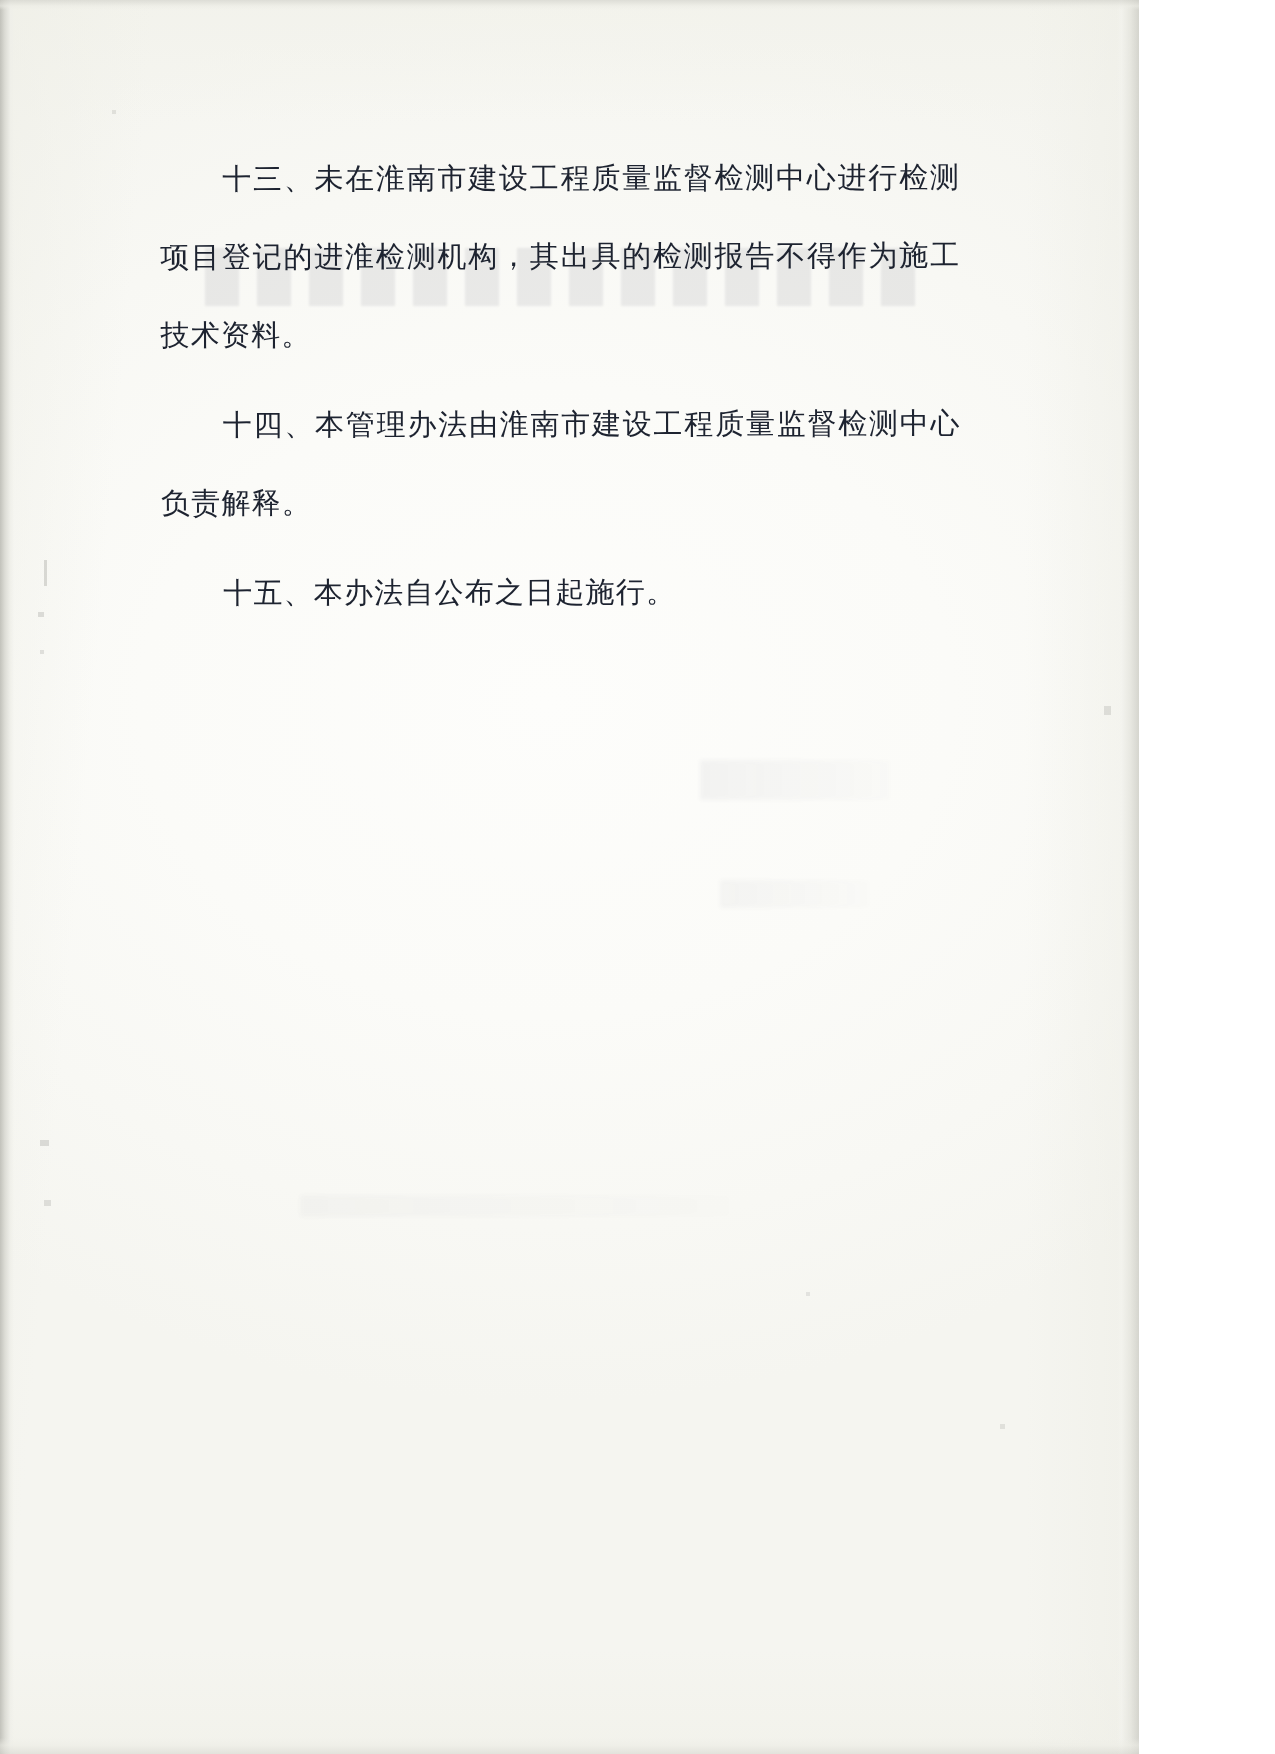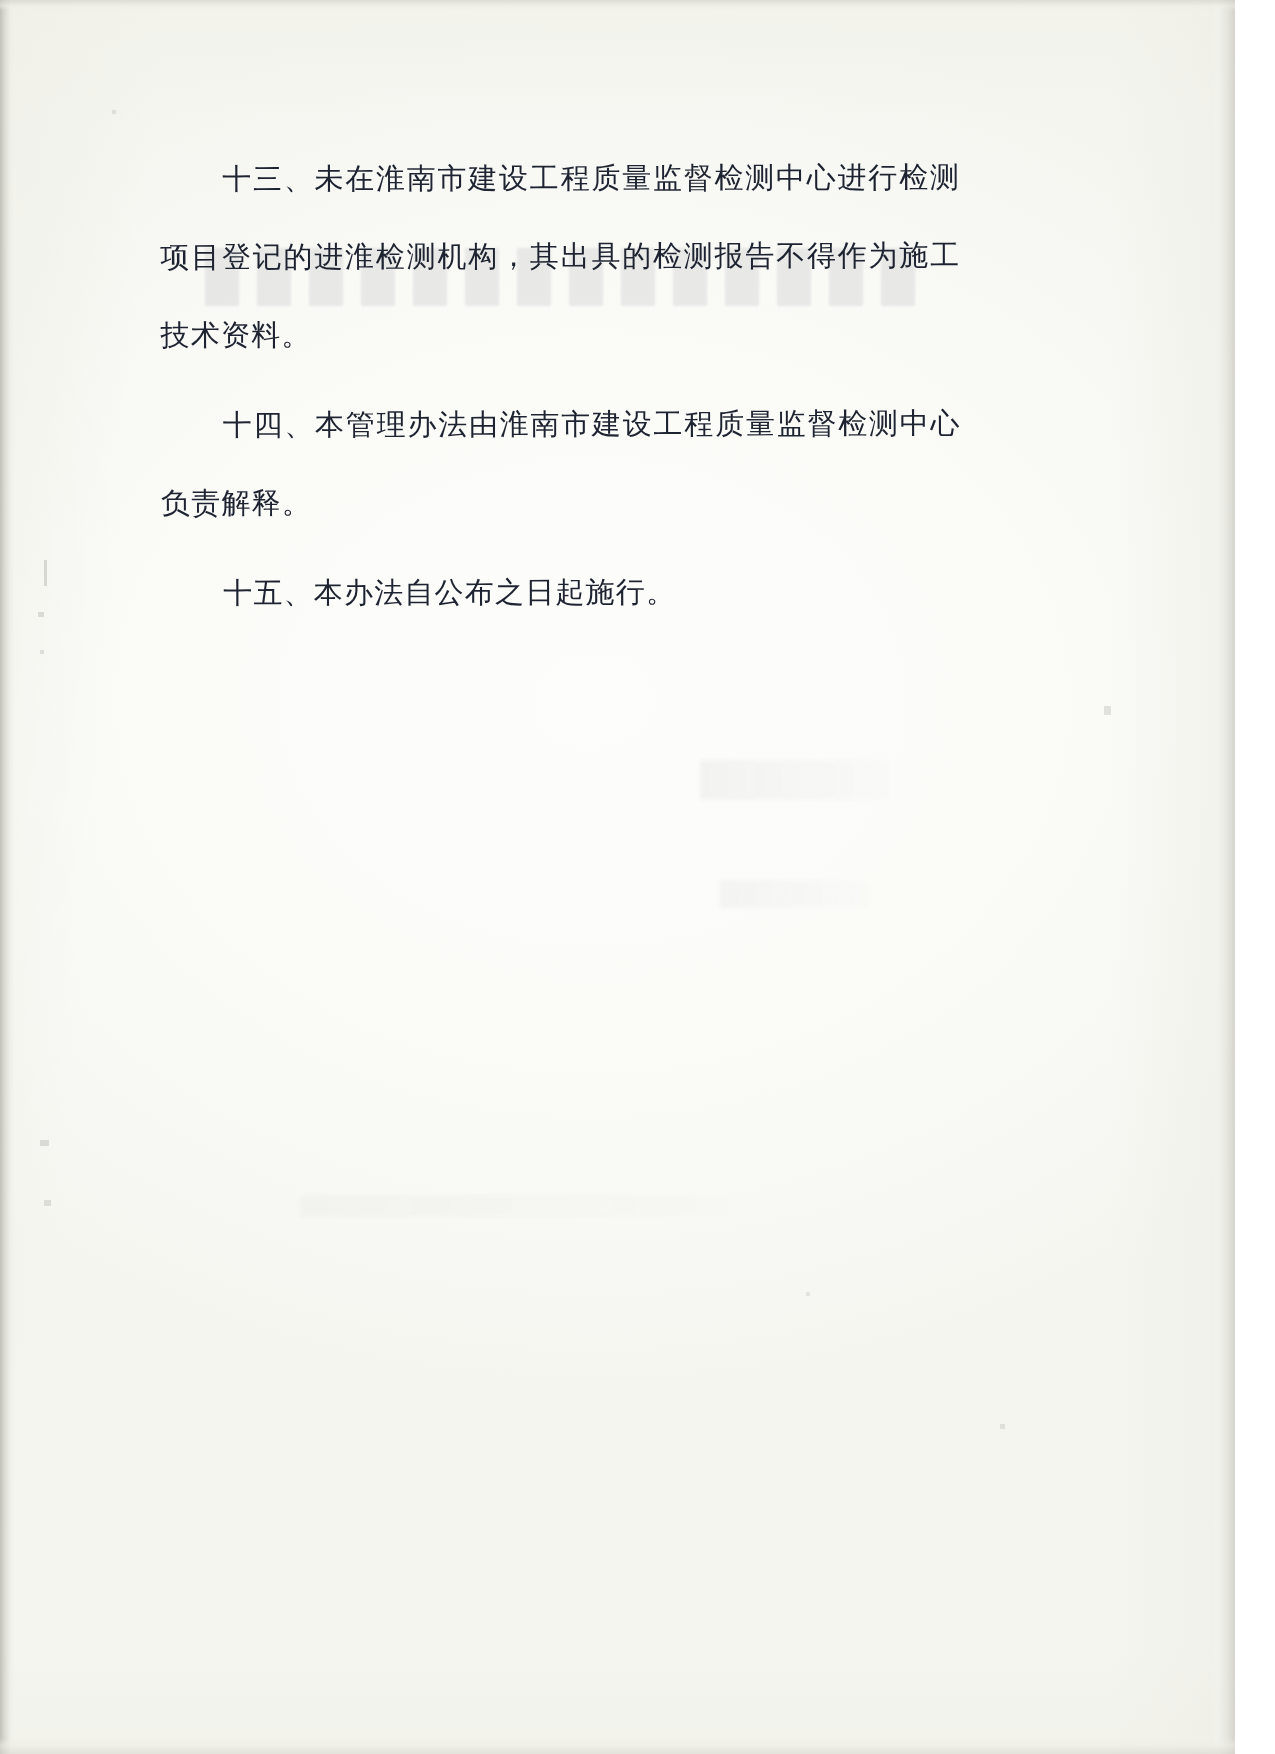--- a/index.html
+++ b/index.html
@@ -11,21 +11,21 @@
   body {
     width: 1275px;
     height: 1754px;
     overflow: hidden;
     font-family: "DejaVu Serif", "Liberation Serif", serif;
   }
 
   
   .scan-page {
     position: relative;
-    width: 1235px;
+    width: 1139px;
     height: 1754px;
     background:
       radial-gradient(ellipse 900px 700px at 48% 40%, #fdfdfb 0%, #fbfbf8 45%, #f8f8f4 75%, #f5f5f0 100%);
     box-sizing: border-box;
   }
 
   
   .paper-tint {
     position: absolute;
     inset: 0;

